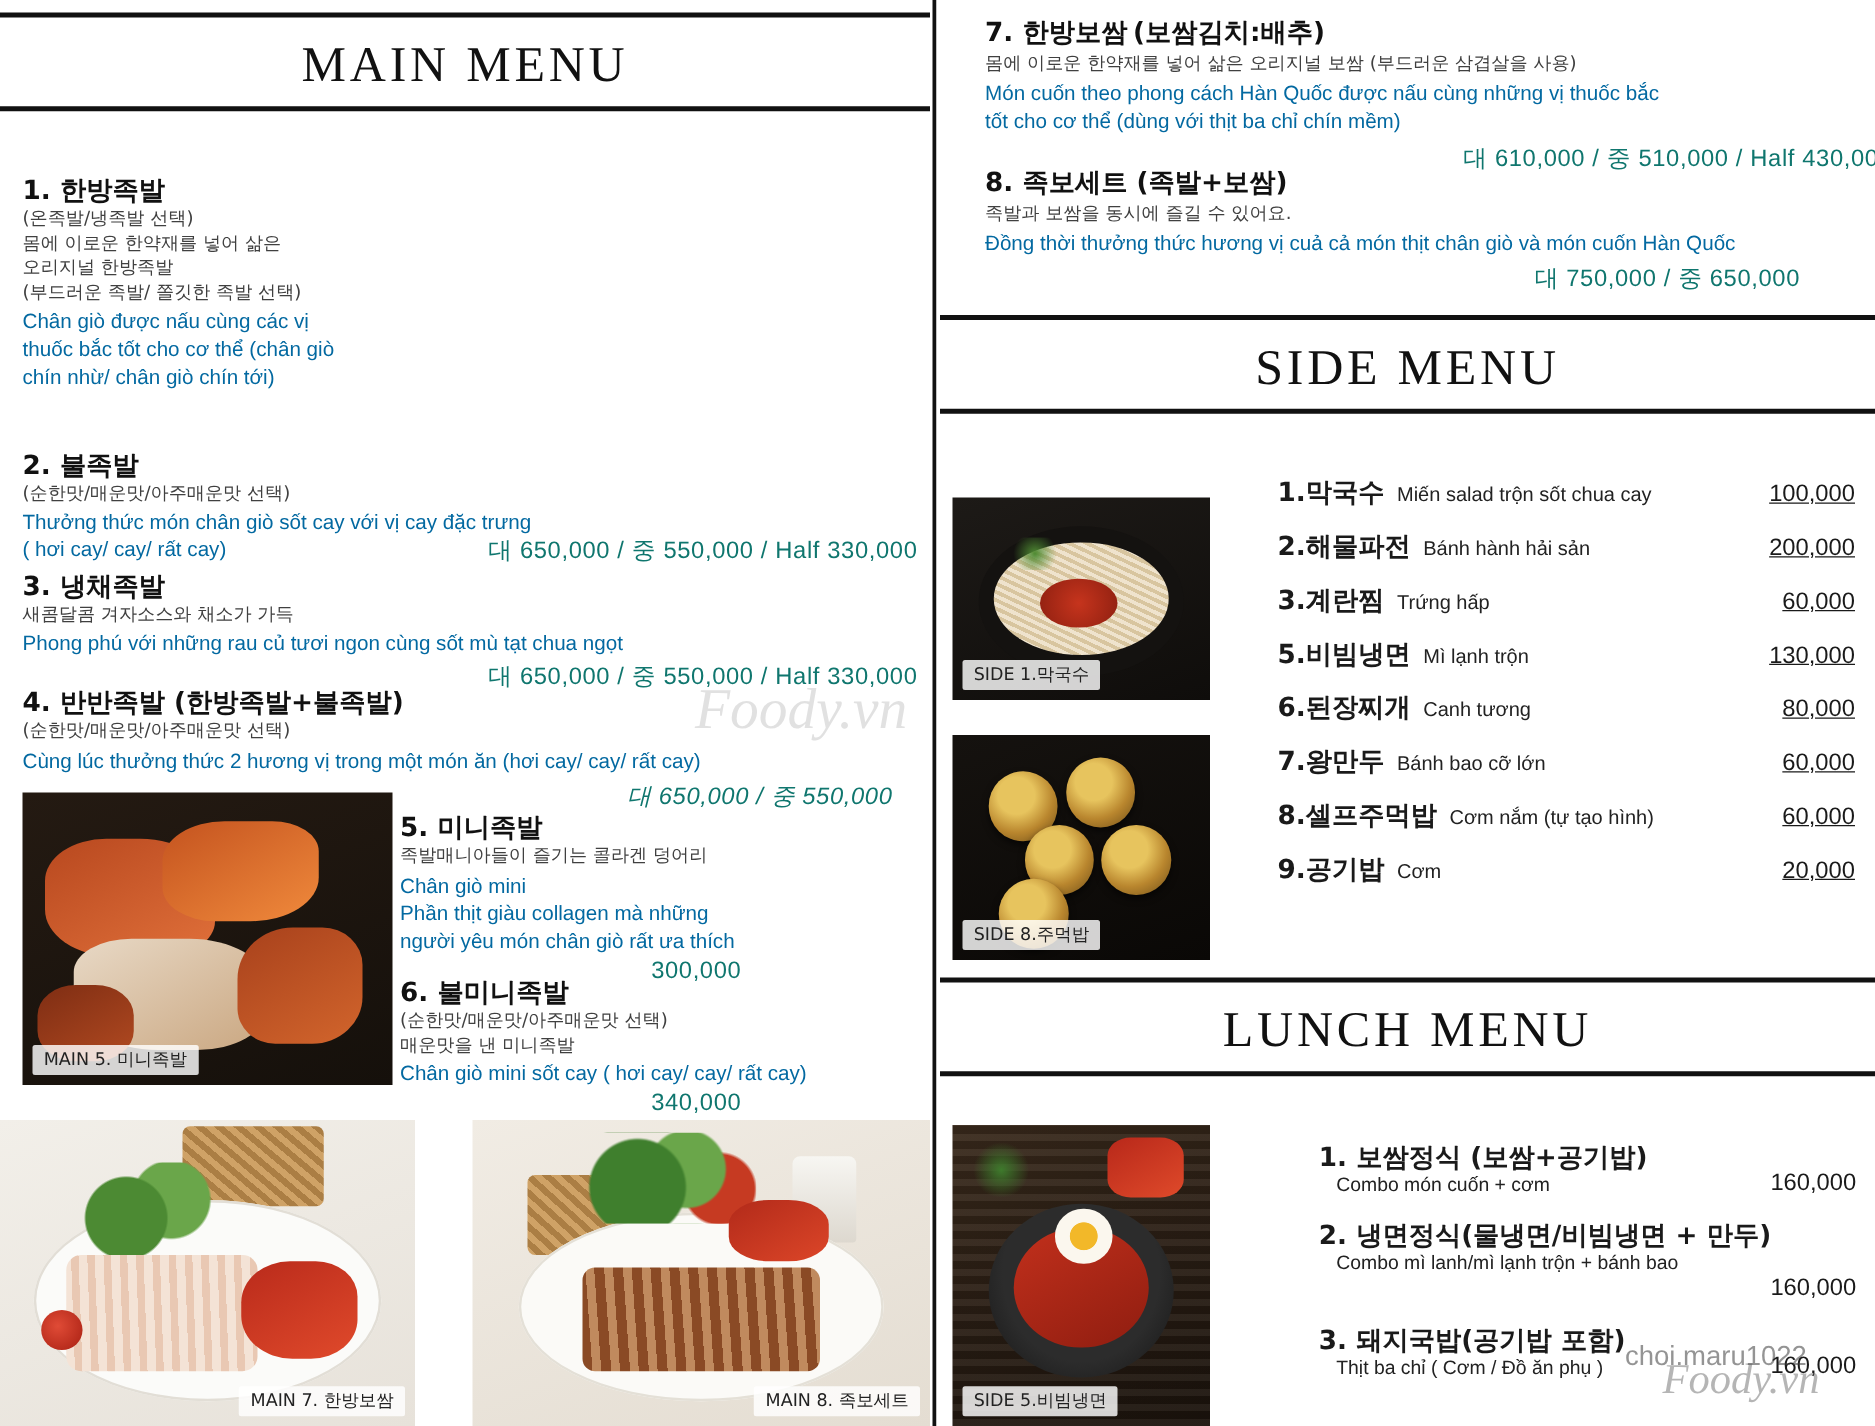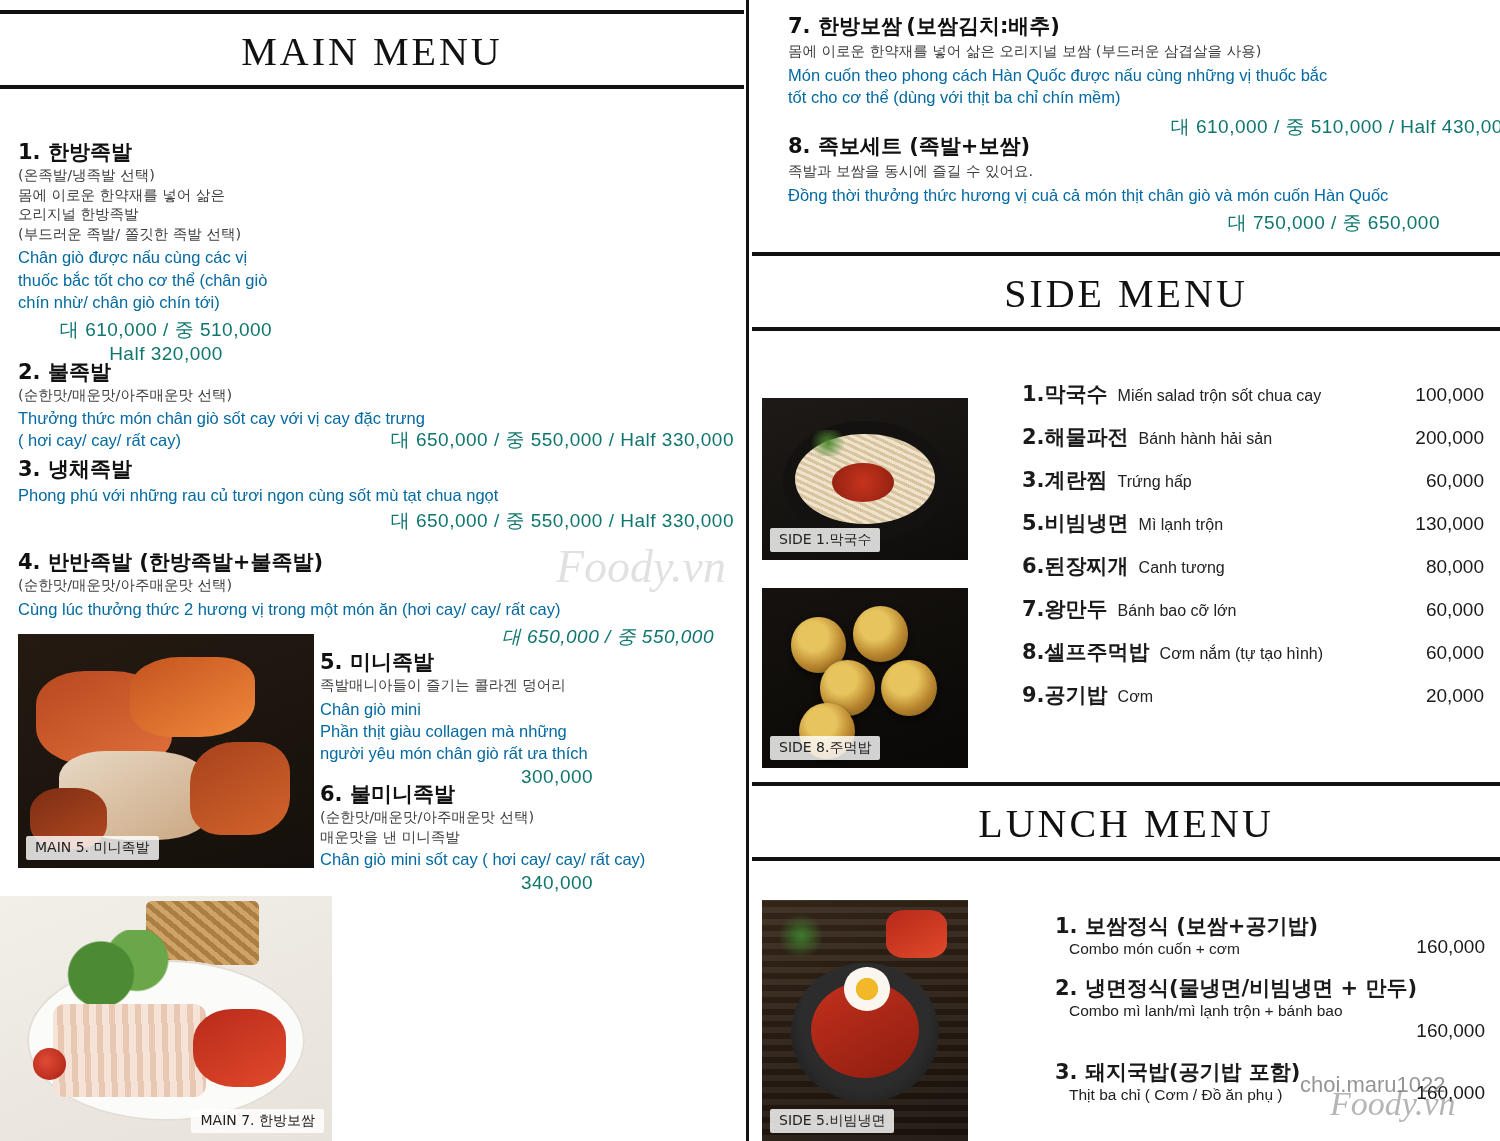--- a/index.html
+++ b/index.html
@@ -137,21 +137,21 @@
   #photo-main8 .kimchi { position:absolute; left:56%; top:26%; width:22%; height:20%;
     background:linear-gradient(150deg,#b22a1a,#dc4628); border-radius:40%; }
 
   
   .rt-block { position:absolute; left:8px; width:732px;margin-left:28px; }
 
   .side-list { position:absolute; left:270px; top:0; width:462px; }
   .side-row { display:flex; align-items:baseline; margin-bottom:15px; }
   .side-num { font-size:21px; font-weight:700; white-space:nowrap; }
   .side-vn  { font-size:16px; margin-left:10px; color:#222; flex:1; }
-  .side-price { font-size:19px; white-space:nowrap; }
+  .side-price { font-size:19px; white-space:nowrap;text-decoration:underline; }
 
   #photo-side1 { left:762px; top:398px; width:206px; height:162px;
     background:linear-gradient(160deg,#1d1a17,#0f0d0b); }
   #photo-side1 .bowl { position:absolute; left:10%; top:14%; width:80%; height:74%;
     border-radius:50%; background:#141210; }
   #photo-side1 .noodle { position:absolute; left:16%; top:22%; width:68%; height:56%;
     background:repeating-linear-gradient(25deg,#efe3cd 0 3px,#d8c59f 3px 6px); border-radius:50%; }
   #photo-side1 .sauce { position:absolute; left:34%; top:40%; width:30%; height:24%;
     background:radial-gradient(circle,#c6341d,#8d1f10); border-radius:50%; }
   #photo-side1 .herb { position:absolute; left:22%; top:20%; width:20%; height:16%;
@@ -218,34 +218,33 @@
 
     <div style="position:absolute; left:18px; top:138px; width:296px;">
       <div class="item-title kr">1. 한방족발</div>
       <div class="sub-kr kr" style="white-space:pre-line;">(온족발/냉족발 선택)
 몸에 이로운 한약재를 넣어 삶은
 오리지널 한방족발
 (부드러운 족발/ 쫄깃한 족발 선택)</div>
       <div class="sub-vn" style="white-space:pre-line; margin-top:2px;">Chân giò được nấu cùng các vị
 thuốc bắc tốt cho cơ thể (chân giò
 chín nhừ/ chân giò chín tới)</div>
-      <div class="price" style="white-space:pre-line; margin-top:4px;">대 610,000 / 중  510,000
-Half 320,000</div>
     </div>
 
     <div style="position:absolute; left:18px; top:358px; width:716px;">
       <div class="item-title kr">2. 불족발</div>
       <div class="sub-kr kr">(순한맛/매운맛/아주매운맛 선택)</div>
       <div class="sub-vn" style="white-space:pre-line; margin-top:1px;">Thưởng thức món chân giò sốt cay với vị cay đặc trưng
 ( hơi cay/ cay/ rất cay)</div>
       <div class="price right" style="margin-top:-24px;">대 650,000 / 중 550,000 / Half 330,000</div>
     </div>
 
     <div style="position:absolute; left:18px; top:455px; width:716px;">
       <div class="item-title kr">3. 냉채족발</div>
+      <div class="sub-kr kr">새콤달콤 겨자소스와 채소가 가득</div>
       <div class="sub-vn" style="margin-top:1px;">Phong phú với những rau củ tươi ngon cùng sốt mù tạt chua ngọt</div>
       <div class="price right" style="margin-top:2px;">대 650,000 / 중 550,000 / Half 330,000</div>
     </div>
 
     <div style="position:absolute; left:18px; top:548px; width:716px;">
       <div class="item-title kr">4. 반반족발 (한방족발+불족발)</div>
       <div class="sub-kr kr">(순한맛/매운맛/아주매운맛 선택)</div>
       <div class="sub-vn" style="margin-top:2px;">Cùng lúc thưởng thức 2 hương vị trong một món ăn (hơi cay/ cay/ rất cay)</div>
       <div class="price right" style="margin-top:4px; padding-right:20px;font-style:italic;">대 650,000 / 중 550,000</div>
     </div>
@@ -279,20 +278,29 @@
     <div class="photo" id="photo-main7">
       <div class="basket"></div>
       <div class="plate"></div>
       <div class="veg"></div>
       <div class="pork"></div>
       <div class="kimchi"></div>
       <div class="tomato"></div>
       <div class="cap">MAIN 7. 한방보쌈</div>
     </div>
 
+    <div class="photo" id="photo-main8">
+      <div class="basket"></div>
+      <div class="bottle"></div>
+      <div class="plate"></div>
+      <div class="veg"></div>
+      <div class="kimchi"></div>
+      <div class="slices"></div>
+      <div class="cap">MAIN 8. 족보세트</div>
+    </div>
   </div>
 
   <div class="col-right">
 
     <div class="rt-block" style="top:12px;">
       <div>
         <span class="item-title kr">7. 한방보쌈</span>
         <span class="item-title paren kr">(보쌈김치:배추)</span>
       </div>
       <div class="sub-kr kr" style="margin-top:2px;">몸에 이로운 한약재를 넣어 삶은 오리지널 보쌈 (부드러운 삼겹살을 사용)</div>

